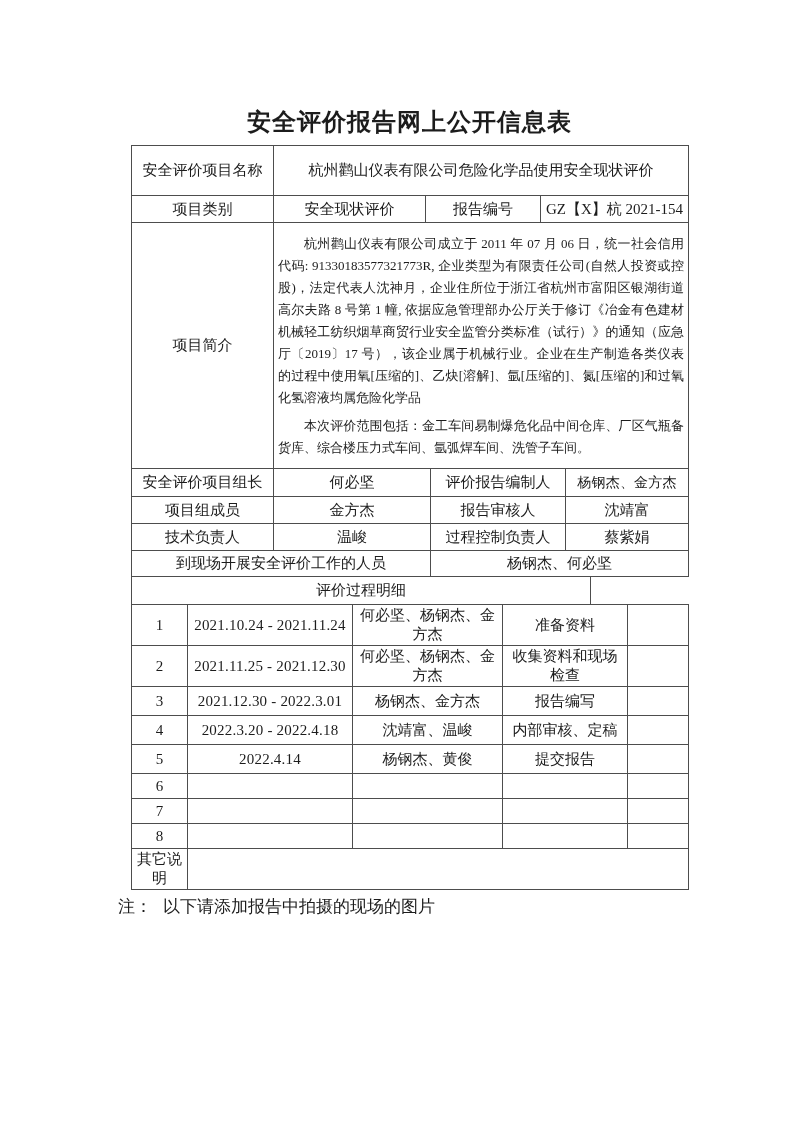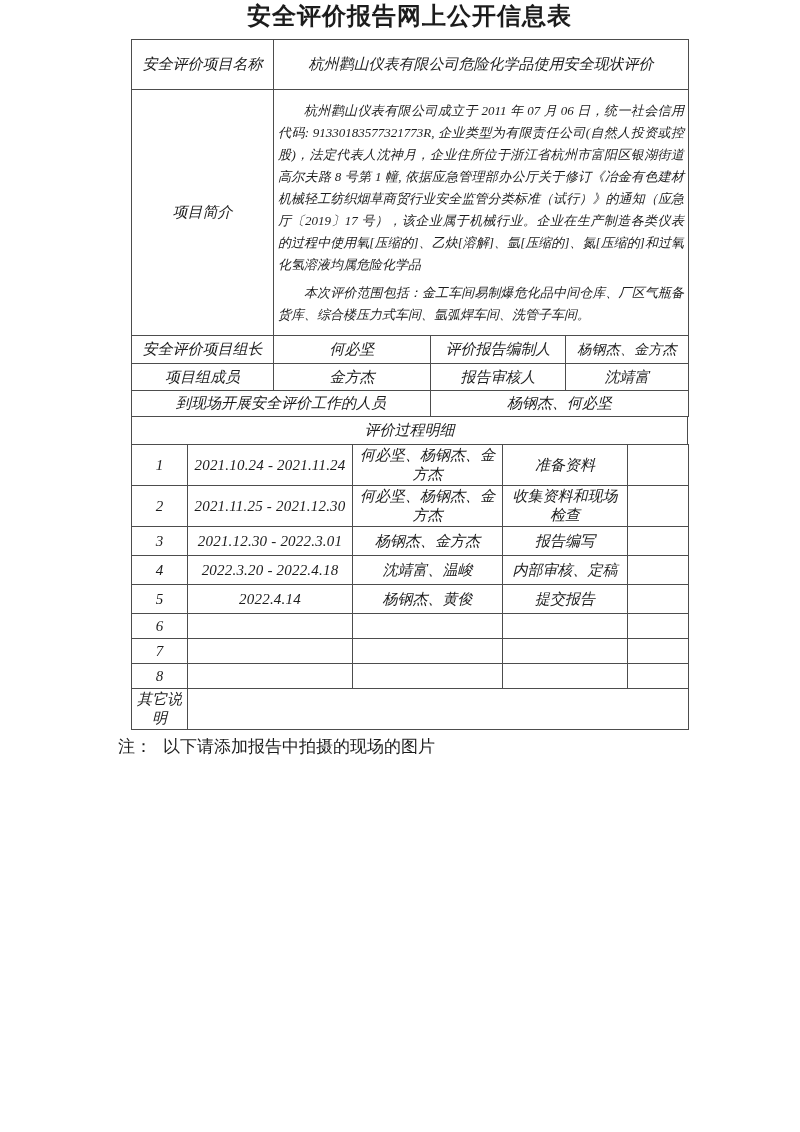--- a/index.html
+++ b/index.html
@@ -7,34 +7,35 @@
     width: 800px; height: 1132px;
     background: #ffffff;
     font-family: "Liberation Serif", "DejaVu Serif", serif;
     color: #1c1c1c;
     -webkit-font-smoothing: antialiased;
   }
   .page { position: relative; width: 800px; height: 1132px; overflow: hidden; }
 
   .doc-title {
     margin: 0 0 0 131px;
+    padding-top: 106px;
     width: 557px;
     text-align: center;
     font-size: 24px;
     font-weight: bold;
     letter-spacing: 1px;
     line-height: 32px;
   }
 
-  .tbl-wrap { margin: 7px 0 1px 131px; width: 557px; font-style: italic; }
+  .tbl-wrap { margin: 7px 0 1px 131px; width: 557px; }
 
   table.doc-table {
     border-collapse: collapse;
     table-layout: fixed;
-    width: 557px;
+    width: 460px;
   }
   table.doc-table + table.doc-table { margin-top: -1px; }
 
   .doc-table td {
     border: 1px solid #4d4d4d;
     padding: 1px 4px;
     font-size: 15px;
     line-height: 19px;
     text-align: center;
     vertical-align: middle;
@@ -76,20 +77,26 @@
           <col style="width:142px">
           <col style="width:152px">
           <col style="width:115px">
           <col style="width:148px">
         </colgroup>
       <tbody>
         <tr style="height:50px">
           <td>安全评价项目名称</td>
           <td colspan="3">杭州鹳山仪表有限公司危险化学品使用安全现状评价</td>
         </tr>
+        <tr style="height:27px">
+          <td>项目类别</td>
+          <td>安全现状评价</td>
+          <td>报告编号</td>
+          <td>GZ【X】杭 2021-154</td>
+        </tr>
         <tr style="height:246px">
           <td>项目简介</td>
           <td colspan="3" class="summary-cell">
             <p class="para">杭州鹳山仪表有限公司成立于 2011 年 07 月 06 日，统一社会信用代码: 91330183577321773R, 企业类型为有限责任公司(自然人投资或控股)，法定代表人沈神月，企业住所位于浙江省杭州市富阳区银湖街道高尔夫路 8 号第 1 幢, 依据应急管理部办公厅关于修订《冶金有色建材机械轻工纺织烟草商贸行业安全监管分类标准（试行）》的通知（应急厅〔2019〕17 号），该企业属于机械行业。企业在生产制造各类仪表的过程中使用氧[压缩的]、乙炔[溶解]、氩[压缩的]、氮[压缩的]和过氧化氢溶液均属危险化学品</p>
             <p class="para second">本次评价范围包括：金工车间易制爆危化品中间仓库、厂区气瓶备货库、综合楼压力式车间、氩弧焊车间、洗管子车间。</p>
           </td>
         </tr>
       </tbody>
     </table>
 
@@ -105,20 +112,26 @@
           <td>安全评价项目组长</td>
           <td>何必坚</td>
           <td>评价报告编制人</td>
           <td class="date" style="font-size:14px">杨钢杰、金方杰</td>
         </tr>
         <tr style="height:27px">
           <td>项目组成员</td>
           <td>金方杰</td>
           <td>报告审核人</td>
           <td>沈靖富</td>
+        </tr>
+        <tr style="height:27px">
+          <td>技术负责人</td>
+          <td>温峻</td>
+          <td>过程控制负责人</td>
+          <td>蔡紫娟</td>
         </tr>
         <tr style="height:26px">
           <td colspan="2">到现场开展安全评价工作的人员</td>
           <td colspan="2">杨钢杰、何必坚</td>
         </tr>
       </tbody>
     </table>
 
     <table class="doc-table">
       <tbody>

